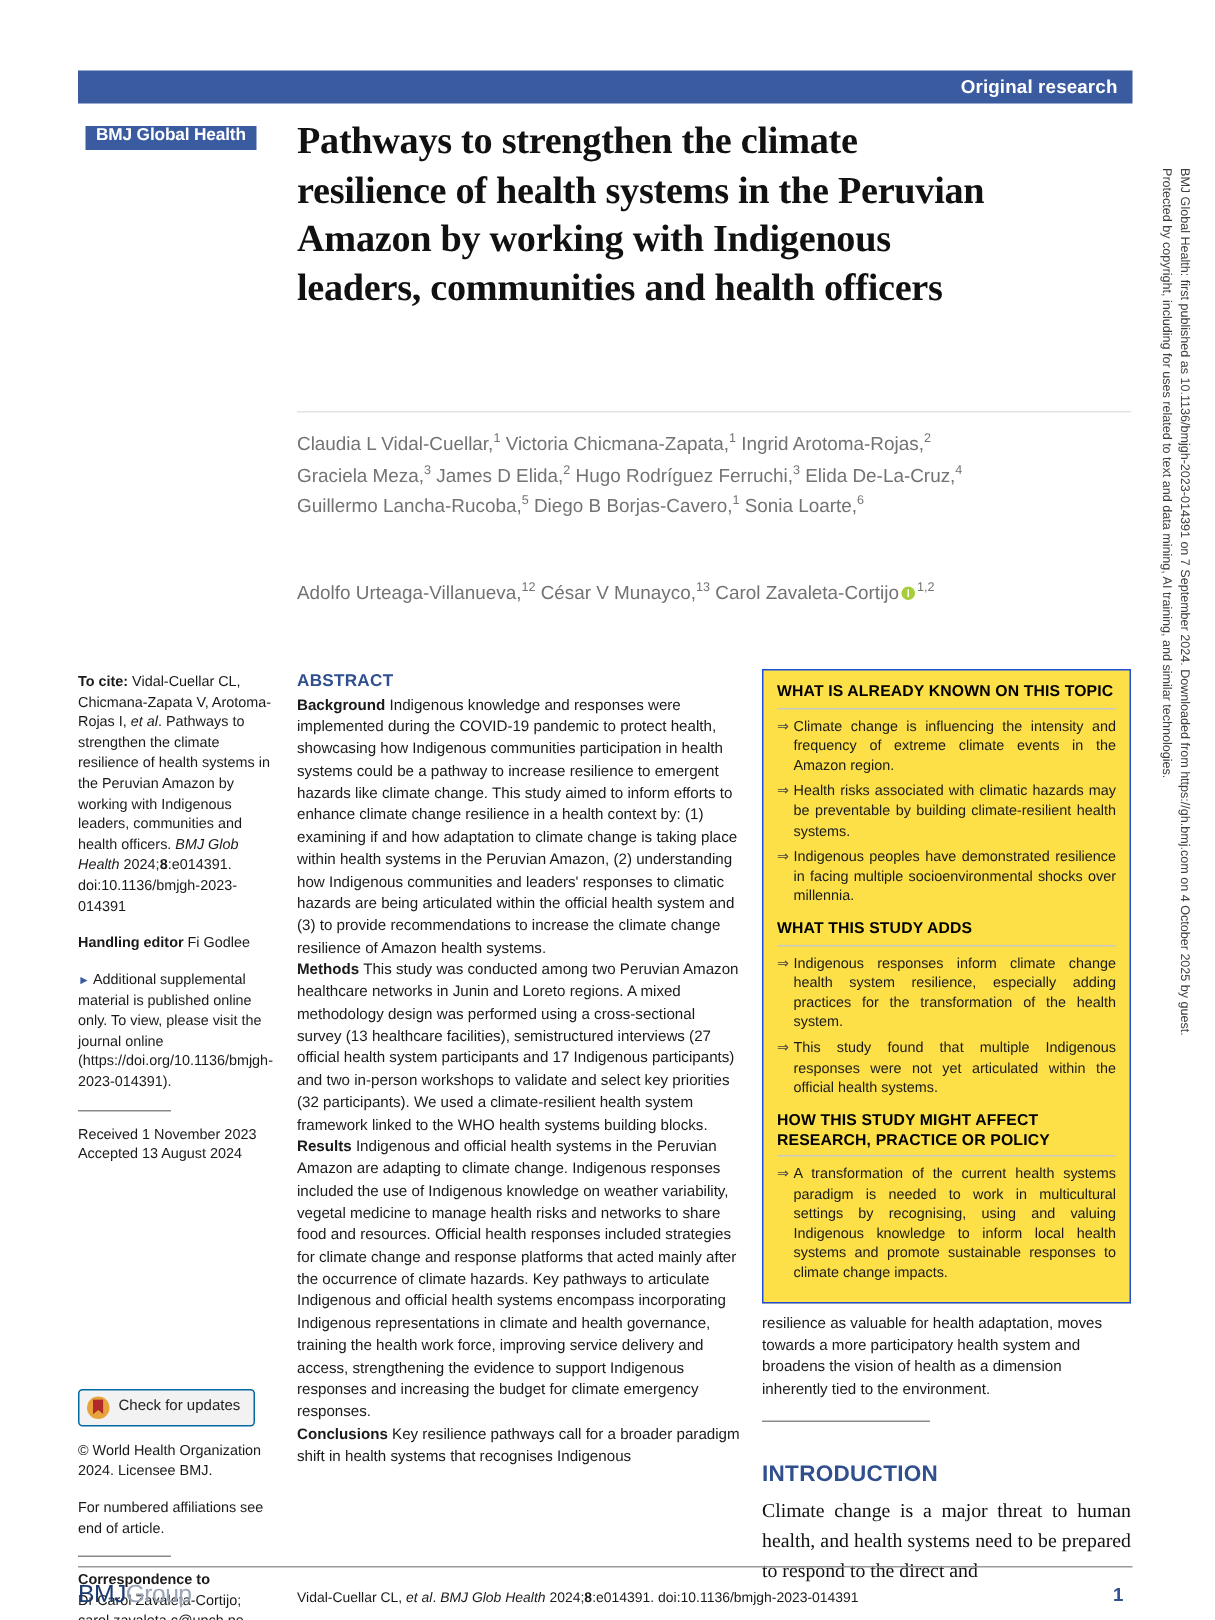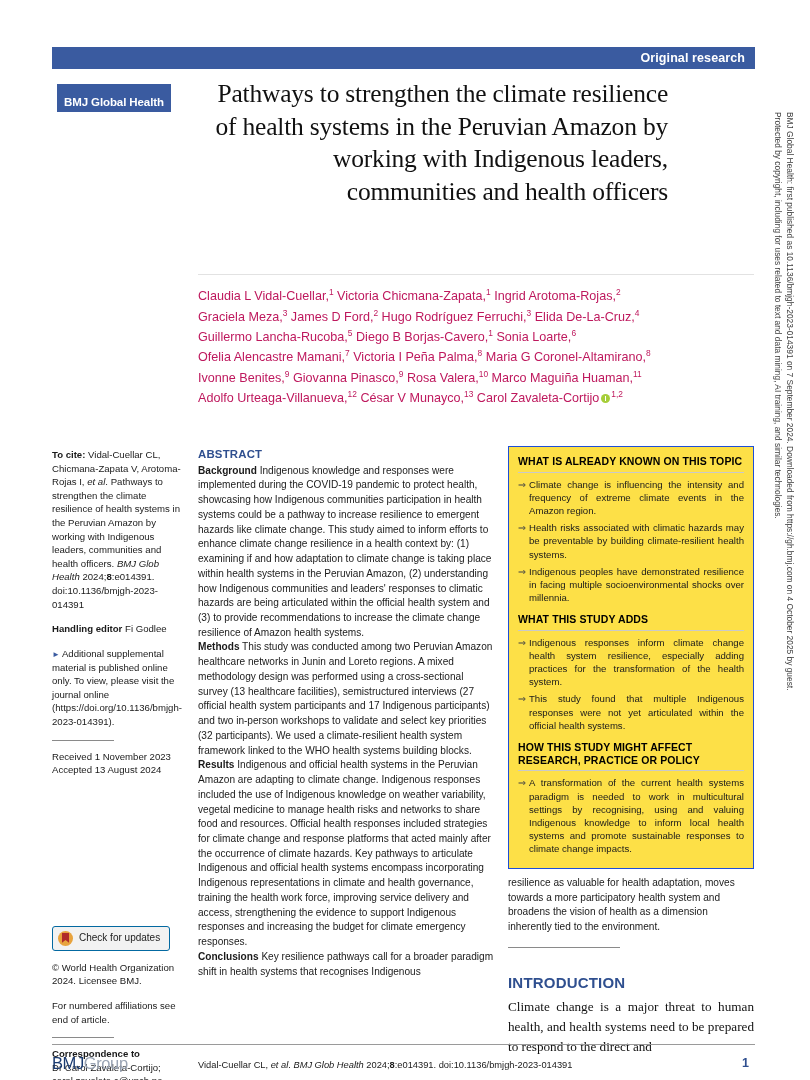--- a/index.html
+++ b/index.html
@@ -38,53 +38,52 @@
   }
 
   
   .journal-logo {
     position: absolute;
     left: 57px; top: 68px;
     background: #3a5ba0;
     color: #fff;
     font-size: 11.5px;
     font-weight: bold;
-    padding: 12px 7px 4px 7px;
+    padding: 0 7px 4px 7px;
     letter-spacing: -0.1px;
     white-space: nowrap;
   }
 
   
   .title {
     position: absolute;
     left: 198px; top: 62px;
     width: 470px;
     font-family: "Liberation Serif", serif;
     font-size: 25.5px;
-    font-weight: normal;
+    font-weight: bold;
     line-height: 1.28;
     color: #111;
     letter-spacing: -0.2px;
-    text-align: right;
   }
 
   
   .authors-rule {
     position: absolute;
     left: 198px; top: 258px;
     width: 556px; height: 1px;
     background: #e2e2e2;
   }
   .authors {
     position: absolute;
     left: 198px; top: 270px;
     width: 558px;
     font-size: 12.6px;
     line-height: 1.52;
-    color: #be185d;
+    color: #737373;
   }
   .authors sup { font-size: 8.4px; vertical-align: super; }
   .orcid {
     display: inline-block;
     width: 9px; height: 9px;
     border-radius: 50%;
     background: #a6ce39;
     position: relative;
     top: 1px;
     margin: 0 1px 0 2px;
@@ -286,24 +285,24 @@
   </div>
 
   <div class="journal-logo">BMJ Global Health</div>
 
   <h1 class="title">Pathways to strengthen the climate resilience of health systems in the Peruvian Amazon by working with Indigenous leaders, communities and health officers</h1>
 
   <div class="authors-rule"></div>
 
   <div class="authors">
     <span><span>Claudia L Vidal-Cuellar,</span><sup>1</sup><span> Victoria Chicmana-Zapata,</span><sup>1</sup><span> Ingrid Arotoma-Rojas,</span><sup>2</sup></span><br>
-    <span><span>Graciela Meza,</span><sup>3</sup><span> James D Ford,</span><sup>2</sup><span> Hugo Rodríguez Ferruchi,</span><sup>3</sup><span> Elida De-La-Cruz,</span><sup>4</sup></span><br>
+    <span><span>Graciela Meza,</span><sup>3</sup><span> James D Elida,</span><sup>2</sup><span> Hugo Rodríguez Ferruchi,</span><sup>3</sup><span> Elida De-La-Cruz,</span><sup>4</sup></span><br>
     <span><span>Guillermo Lancha-Rucoba,</span><sup>5</sup><span> Diego B Borjas-Cavero,</span><sup>1</sup><span> Sonia Loarte,</span><sup>6</sup></span><br>
-    <span><span>Ofelia Alencastre Mamani,</span><sup>7</sup><span> Victoria I Peña Palma,</span><sup>8</sup><span> Maria G Coronel-Altamirano,</span><sup>8</sup></span><br>
-    <span><span>Ivonne Benites,</span><sup>9</sup><span> Giovanna Pinasco,</span><sup>9</sup><span> Rosa Valera,</span><sup>10</sup><span> Marco Maguiña Huaman,</span><sup>11</sup></span><br>
+    <br>
+    <br>
     <span><span>Adolfo Urteaga-Villanueva,</span><sup>12</sup><span> César V Munayco,</span><sup>13</sup><span> Carol Zavaleta-Cortijo</span><span class="orcid"></span><sup>1,2</sup></span>
   </div>
 
   <div class="col-left">
     <div class="blk">
       <b>To cite:</b><span> Vidal-Cuellar CL, Chicmana-Zapata V, Arotoma-Rojas I, </span><i>et al</i><span>. Pathways to strengthen the climate resilience of health systems in the Peruvian Amazon by working with Indigenous leaders, communities and health officers. </span><i>BMJ Glob Health</i><span> 2024;</span><b>8</b><span>:e014391. doi:10.1136/bmjgh-2023-014391</span>
     </div>
 
     <div class="blk">
       <b>Handling editor</b><span> Fi Godlee</span>

